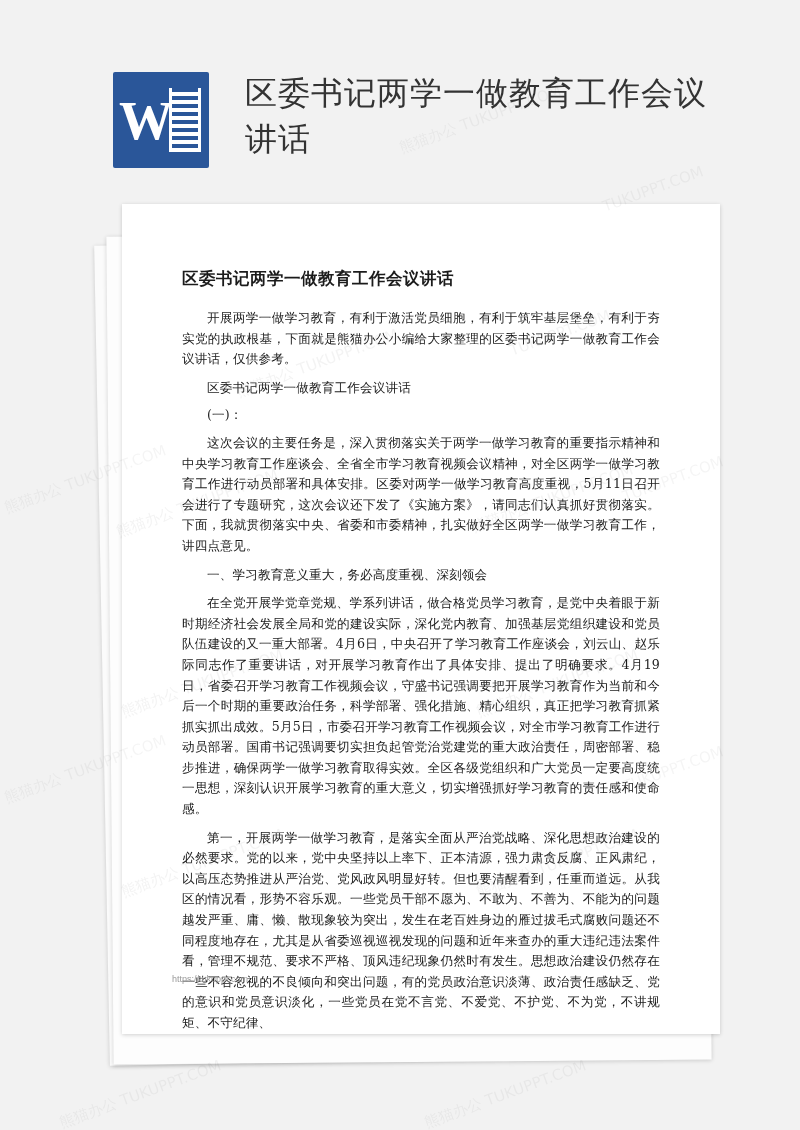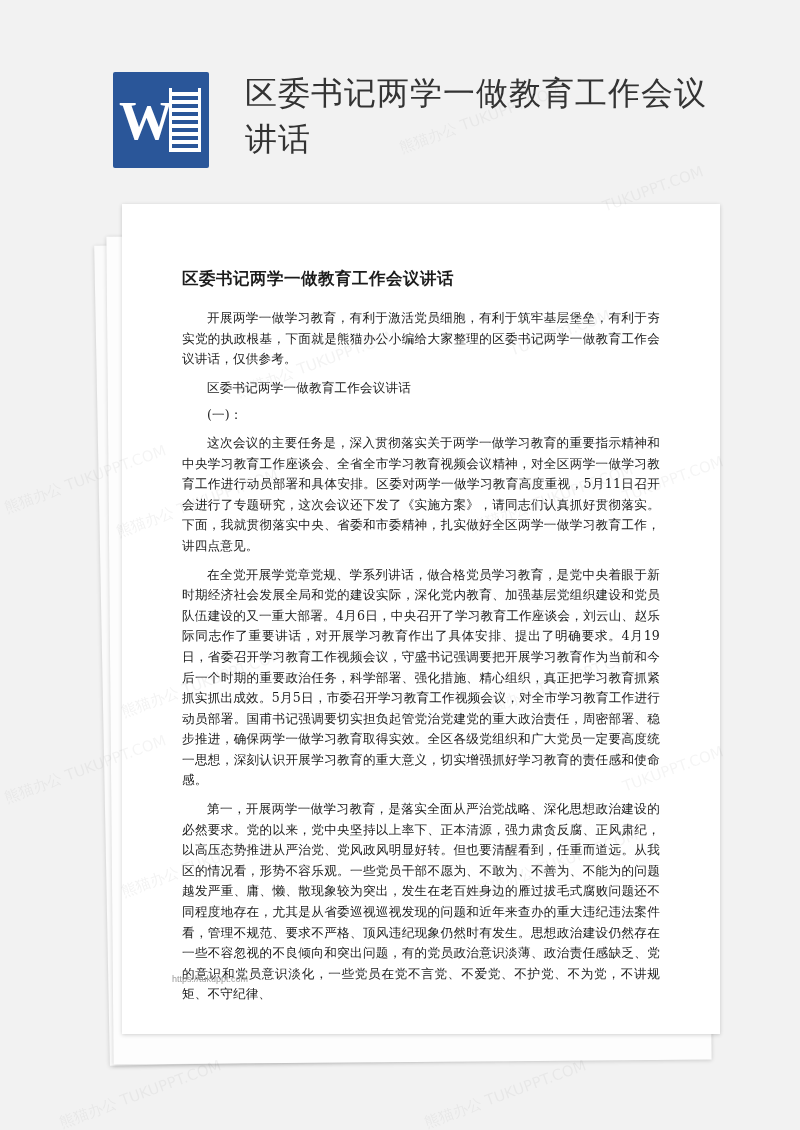--- a/index.html
+++ b/index.html
@@ -208,20 +208,21 @@
 
   <div class="sheet sheet-front">
     <div class="page-inner">
       <div class="doc-body">
         <div class="doc-title">区委书记两学一做教育工作会议讲话</div>
 
         <p class="para indent">开展两学一做学习教育，有利于激活党员细胞，有利于筑牢基层堡垒，有利于夯实党的执政根基，下面就是熊猫办公小编给大家整理的区委书记两学一做教育工作会议讲话，仅供参考。</p>
         <p class="para indent tight">区委书记两学一做教育工作会议讲话</p>
         <p class="para indent tight">(一)：</p>
         <p class="para indent">这次会议的主要任务是，深入贯彻落实关于两学一做学习教育的重要指示精神和中央学习教育工作座谈会、全省全市学习教育视频会议精神，对全区两学一做学习教育工作进行动员部署和具体安排。区委对两学一做学习教育高度重视，5月11日召开会进行了专题研究，这次会议还下发了《实施方案》，请同志们认真抓好贯彻落实。下面，我就贯彻落实中央、省委和市委精神，扎实做好全区两学一做学习教育工作，讲四点意见。</p>
+        <p class="para indent">一、学习教育意义重大，务必高度重视、深刻领会</p>
         <p class="para indent">在全党开展学党章党规、学系列讲话，做合格党员学习教育，是党中央着眼于新时期经济社会发展全局和党的建设实际，深化党内教育、加强基层党组织建设和党员队伍建设的又一重大部署。4月6日，中央召开了学习教育工作座谈会，刘云山、赵乐际同志作了重要讲话，对开展学习教育作出了具体安排、提出了明确要求。4月19日，省委召开学习教育工作视频会议，守盛书记强调要把开展学习教育作为当前和今后一个时期的重要政治任务，科学部署、强化措施、精心组织，真正把学习教育抓紧抓实抓出成效。5月5日，市委召开学习教育工作视频会议，对全市学习教育工作进行动员部署。国甫书记强调要切实担负起管党治党建党的重大政治责任，周密部署、稳步推进，确保两学一做学习教育取得实效。全区各级党组织和广大党员一定要高度统一思想，深刻认识开展学习教育的重大意义，切实增强抓好学习教育的责任感和使命感。</p>
         <p class="para indent">第一，开展两学一做学习教育，是落实全面从严治党战略、深化思想政治建设的必然要求。党的以来，党中央坚持以上率下、正本清源，强力肃贪反腐、正风肃纪，以高压态势推进从严治党、党风政风明显好转。但也要清醒看到，任重而道远。从我区的情况看，形势不容乐观。一些党员干部不愿为、不敢为、不善为、不能为的问题越发严重、庸、懒、散现象较为突出，发生在老百姓身边的雁过拔毛式腐败问题还不同程度地存在，尤其是从省委巡视巡视发现的问题和近年来查办的重大违纪违法案件看，管理不规范、要求不严格、顶风违纪现象仍然时有发生。思想政治建设仍然存在一些不容忽视的不良倾向和突出问题，有的党员政治意识淡薄、政治责任感缺乏、党的意识和党员意识淡化，一些党员在党不言党、不爱党、不护党、不为党，不讲规矩、不守纪律、</p>
       </div>
 
       <div class="url-note">https://tukuppt.com</div>
 
       <div class="wm onpaper" style="left:110px; top:150px;">熊猫办公 TUKUPPT.COM</div>
       <div class="wm onpaper" style="left:385px; top:120px;">TUKUPPT.COM</div>
       <div class="wm onpaper" style="left:-10px; top:290px;">熊猫办公 TUKUPPT.COM</div>
       <div class="wm onpaper" style="left:345px; top:285px;">熊猫办公 TUKUPPT.COM</div>

